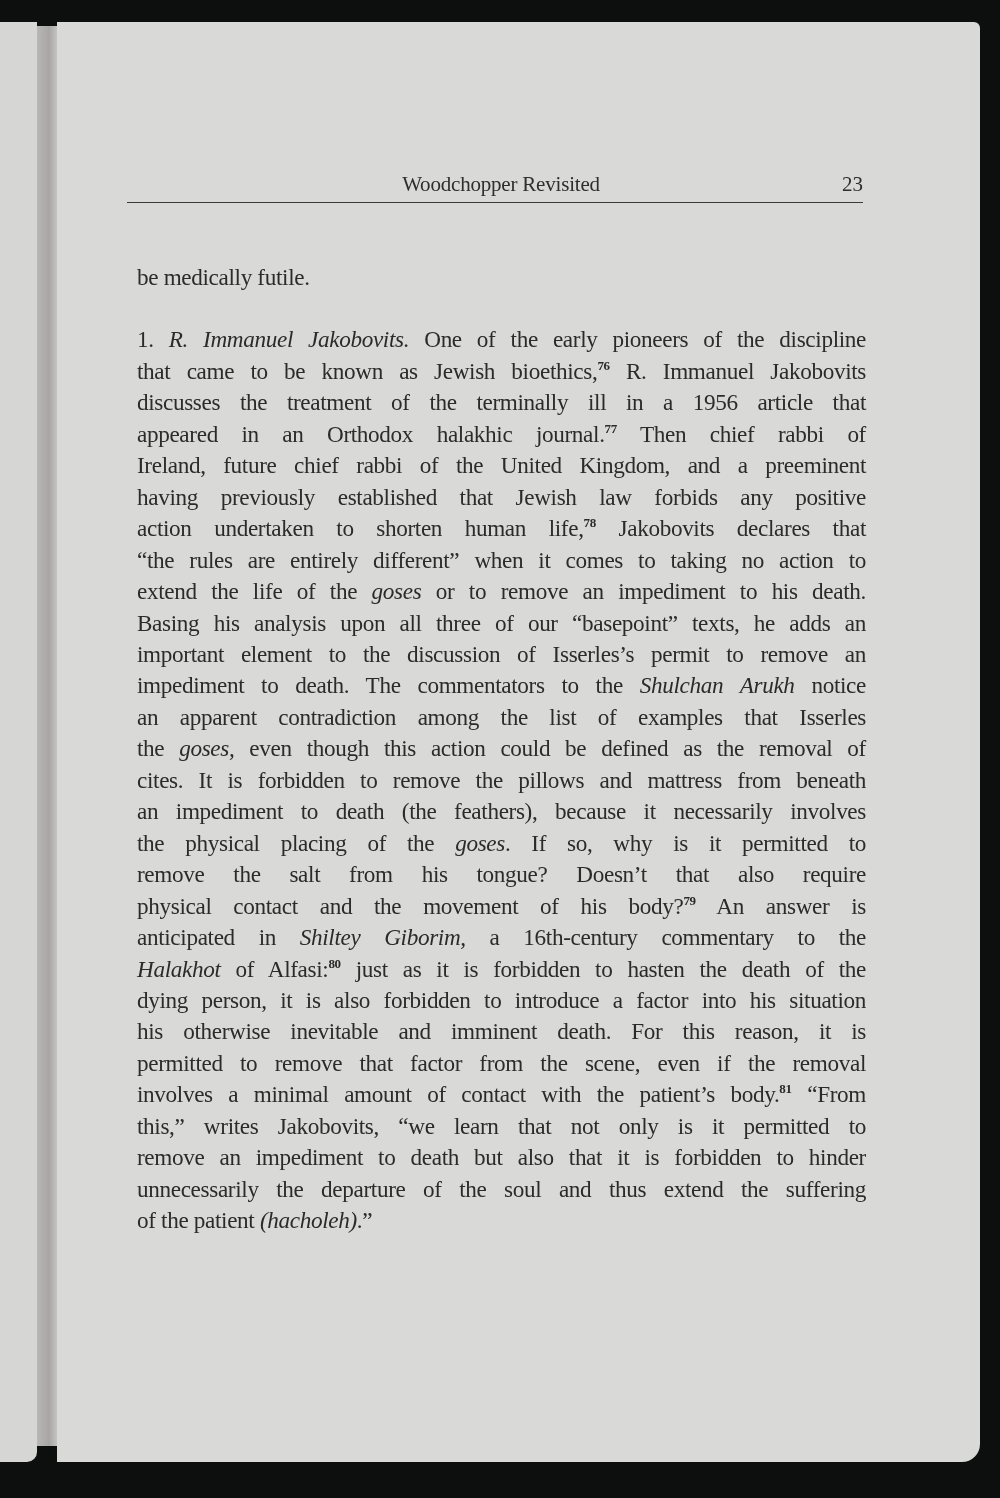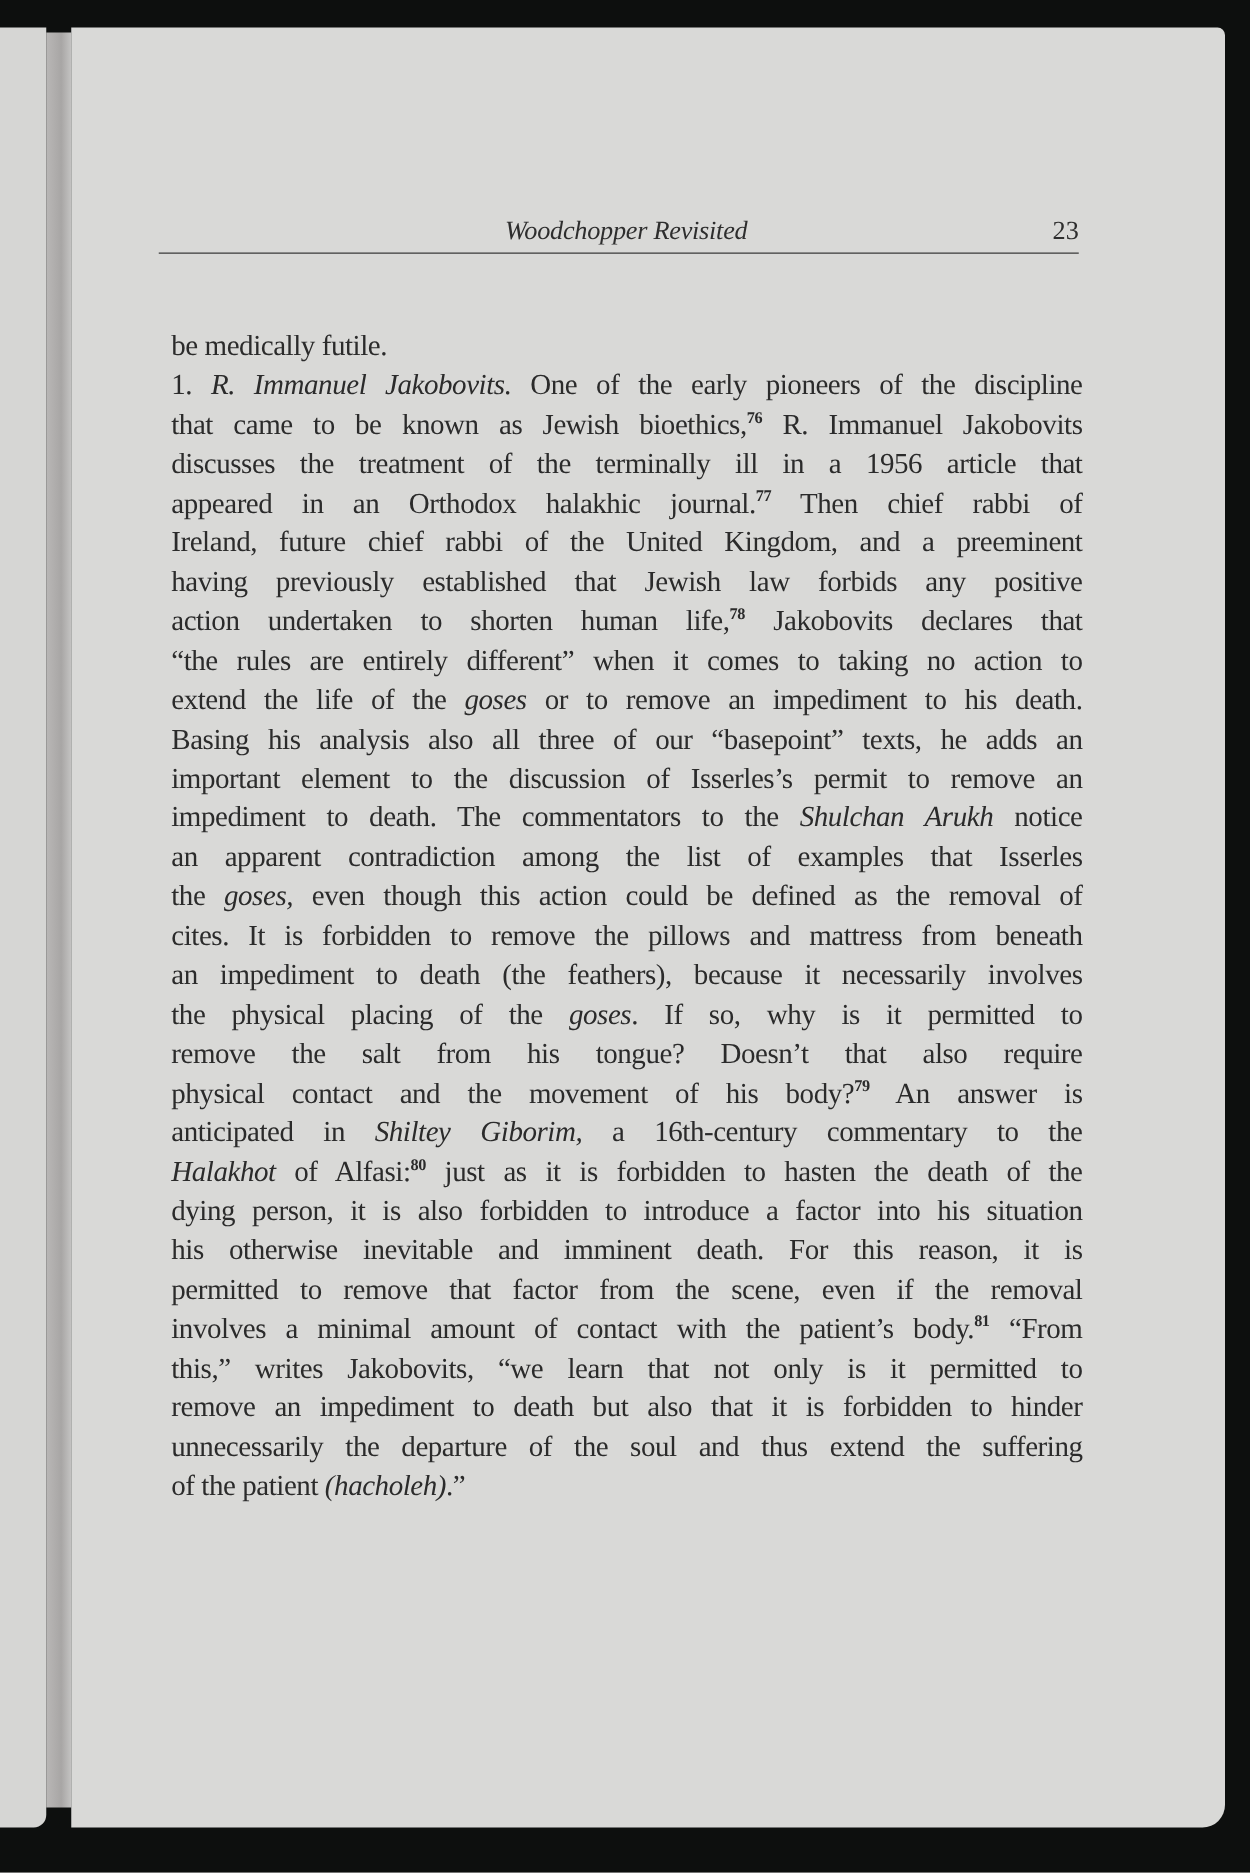--- a/index.html
+++ b/index.html
@@ -20,32 +20,32 @@
     position: absolute; left: 57px; top: 22px; width: 923px; height: 1440px;
     background: #d9d9d7; border-top-right-radius: 6px; border-bottom-right-radius: 18px;
   }
   .running-head {
     position: absolute; left: 70px; top: 148px; width: 736px; height: 32px;
     border-bottom: 1.5px solid #3a3a3a;
     color: #2e2e2e;
   }
   .running-title {
     position: absolute; left: 12px; right: 0; text-align: center; top: 2px;
-    font-style: italic; font-size: 21px; letter-spacing: -0.2px;
+    font-size: 21px; letter-spacing: -0.2px;
   }
   .page-number {
     position: absolute; right: 0; top: 2px; font-size: 21px;
   }
   .body-text {
     position: absolute; left: 80px; top: 240px; width: 729px;
     color: #2b2b2b; font-size: 23.2px; line-height: 31.45px;
     text-align: justify; letter-spacing: -0.35px;
   }
   .body-text p { margin: 0; }
-  .body-text p.gap { }
+  .body-text p.gap { margin-top: 31px; }
   .body-text .line { display: block; text-align: justify; text-align-last: justify; white-space: nowrap; }
   .body-text .line.last { text-align-last: left; }
   .body-text .line span { white-space: pre; }
   sup { font-size: 13px; line-height: 0; vertical-align: 9px; font-weight: bold; }
   i { font-style: italic; }
 </style>
 </head>
 <body>
 
 <div class="left-page"></div>
@@ -64,21 +64,21 @@
     <p class="gap">
       <span class="line"><span>1.</span> <i>R. Immanuel Jakobovits.</i> <span>One of the early pioneers of the discipline</span></span>
       <span class="line"><span>that came to be known as Jewish bioethics,</span><sup>76</sup><span> R. Immanuel Jakobovits</span></span>
       <span class="line">discusses the treatment of the terminally ill in a 1956 article that</span>
       <span class="line"><span>appeared in an Orthodox halakhic journal.</span><sup>77</sup><span> Then chief rabbi of</span></span>
       <span class="line">Ireland, future chief rabbi of the United Kingdom, and a preeminent</span>
       <span class="line">having previously established that Jewish law forbids any positive</span>
       <span class="line"><span>action undertaken to shorten human life,</span><sup>78</sup><span> Jakobovits declares that</span></span>
       <span class="line">“the rules are entirely different” when it comes to taking no action to</span>
       <span class="line"><span>extend the life of the </span><i>goses</i><span> or to remove an impediment to his death.</span></span>
-      <span class="line">Basing his analysis also all three of our “basepoint” texts, he adds an</span>
+      <span class="line">Basing his analysis upon all three of our “basepoint” texts, he adds an</span>
       <span class="line">important element to the discussion of Isserles’s permit to remove an</span>
       <span class="line"><span>impediment to death. The commentators to the </span><i>Shulchan Arukh</i><span> notice</span></span>
       <span class="line">an apparent contradiction among the list of examples that Isserles</span>
       <span class="line"><span>the </span><i>goses,</i><span> even though this action could be defined as the removal of</span></span>
       <span class="line">cites. It is forbidden to remove the pillows and mattress from beneath</span>
       <span class="line">an impediment to death (the feathers), because it necessarily involves</span>
       <span class="line"><span>the physical placing of the </span><i>goses</i><span>. If so, why is it permitted to</span></span>
       <span class="line">remove the salt from his tongue? Doesn’t that also require</span>
       <span class="line"><span>physical contact and the movement of his body?</span><sup>79</sup><span> An answer is</span></span>
       <span class="line"><span>anticipated in </span><i>Shiltey Giborim,</i><span> a 16th-century commentary to the</span></span>

